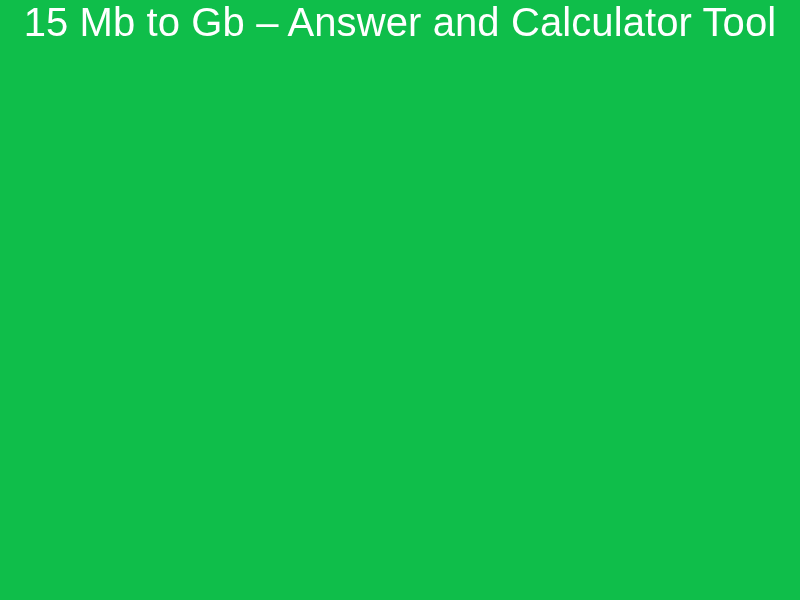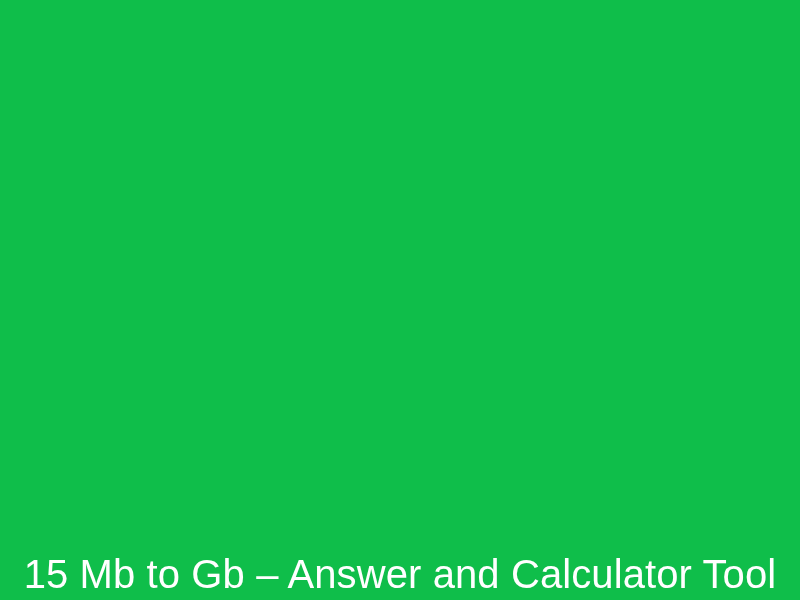--- a/index.html
+++ b/index.html
@@ -18,21 +18,21 @@
   
   .share-card {
     position: relative;
     box-sizing: border-box;
     width: 800px;
     height: 600px;
     background-color: #0fbe4a;
     display: flex;
     flex-direction: column;
     align-items: center;
-    justify-content: flex-end;
+    justify-content: flex-start;
   }
 
   
   .headline-block {
     width: 100%;
     display: flex;
     align-items: center;
     justify-content: center;
     
     transform: translateY(-2px);

